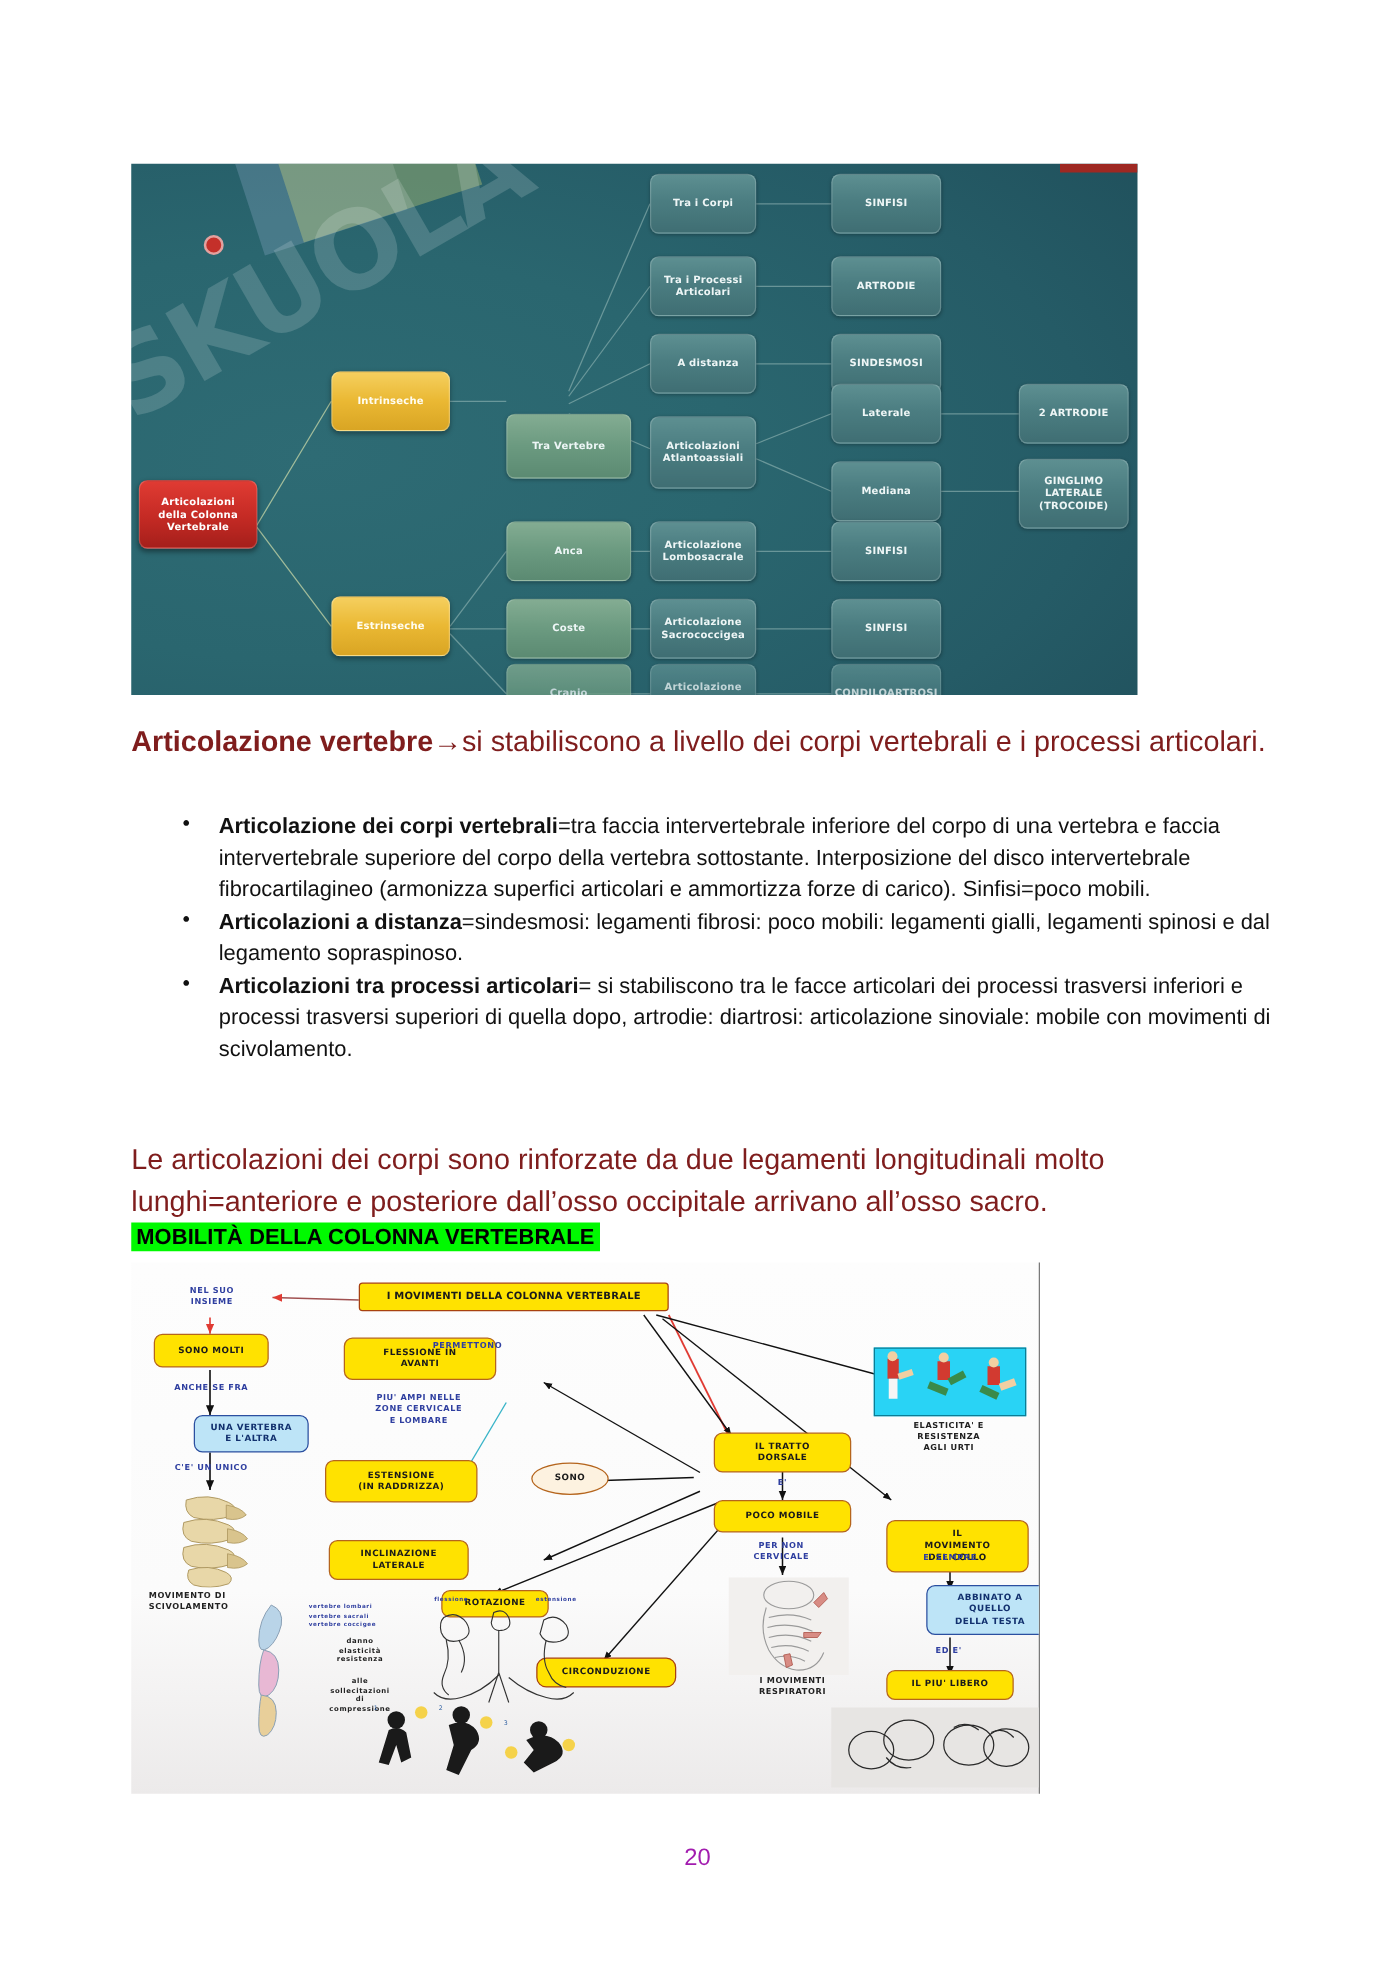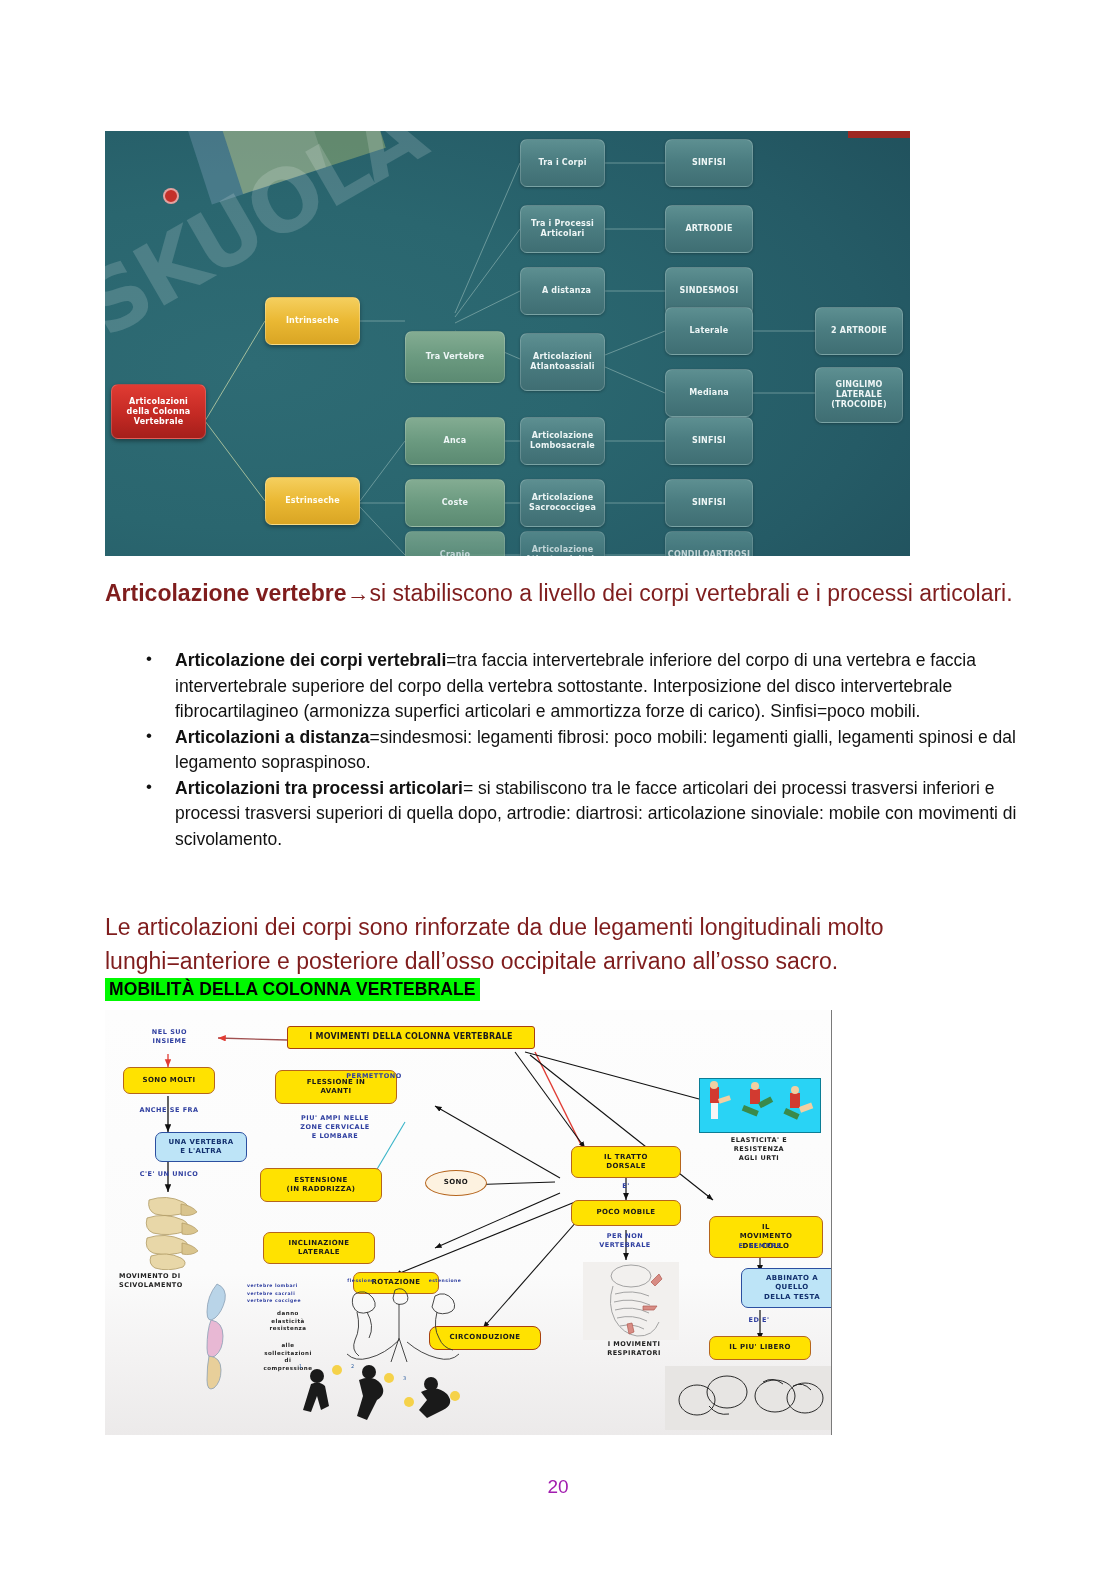--- a/index.html
+++ b/index.html
@@ -338,21 +338,21 @@
     </div>
     <div class="lbl2 dark" style="left:590px;top:126px;width:128px;white-space:pre-line;">ELASTICITA'    E
 RESISTENZA
 AGLI    URTI</div>
 
     <div class="n2 yellow" style="left:466px;top:136px;width:110px;height:32px;white-space:pre-line;">IL    TRATTO
 DORSALE</div>
     <div class="lbl2" style="left:500px;top:172px;width:42px;">E'</div>
     <div class="n2 yellow" style="left:466px;top:190px;width:110px;height:26px;">POCO     MOBILE</div>
     <div class="lbl2" style="left:470px;top:222px;width:100px;white-space:pre-line;">PER   NON
-VERTEBRALE</div>
+CERVICALE</div>
 
     <div class="imgbox" style="left:478px;top:252px;width:96px;height:78px;background:#f2f0ee;">
       <svg viewBox="0 0 96 78" width="96" height="78">
         <g fill="none" stroke="#9a9a9a" stroke-width="0.9">
           <ellipse cx="48" cy="14" rx="20" ry="11"></ellipse>
           <path d="M30 24 q-6 18 2 34 q8 14 22 16 q16 1 22 -14"></path>
           <path d="M32 32 q18 -5 34 2"></path>
           <path d="M31 40 q18 -5 36 3"></path>
           <path d="M32 48 q18 -5 34 3"></path>
           <path d="M34 56 q16 -4 30 3"></path>

